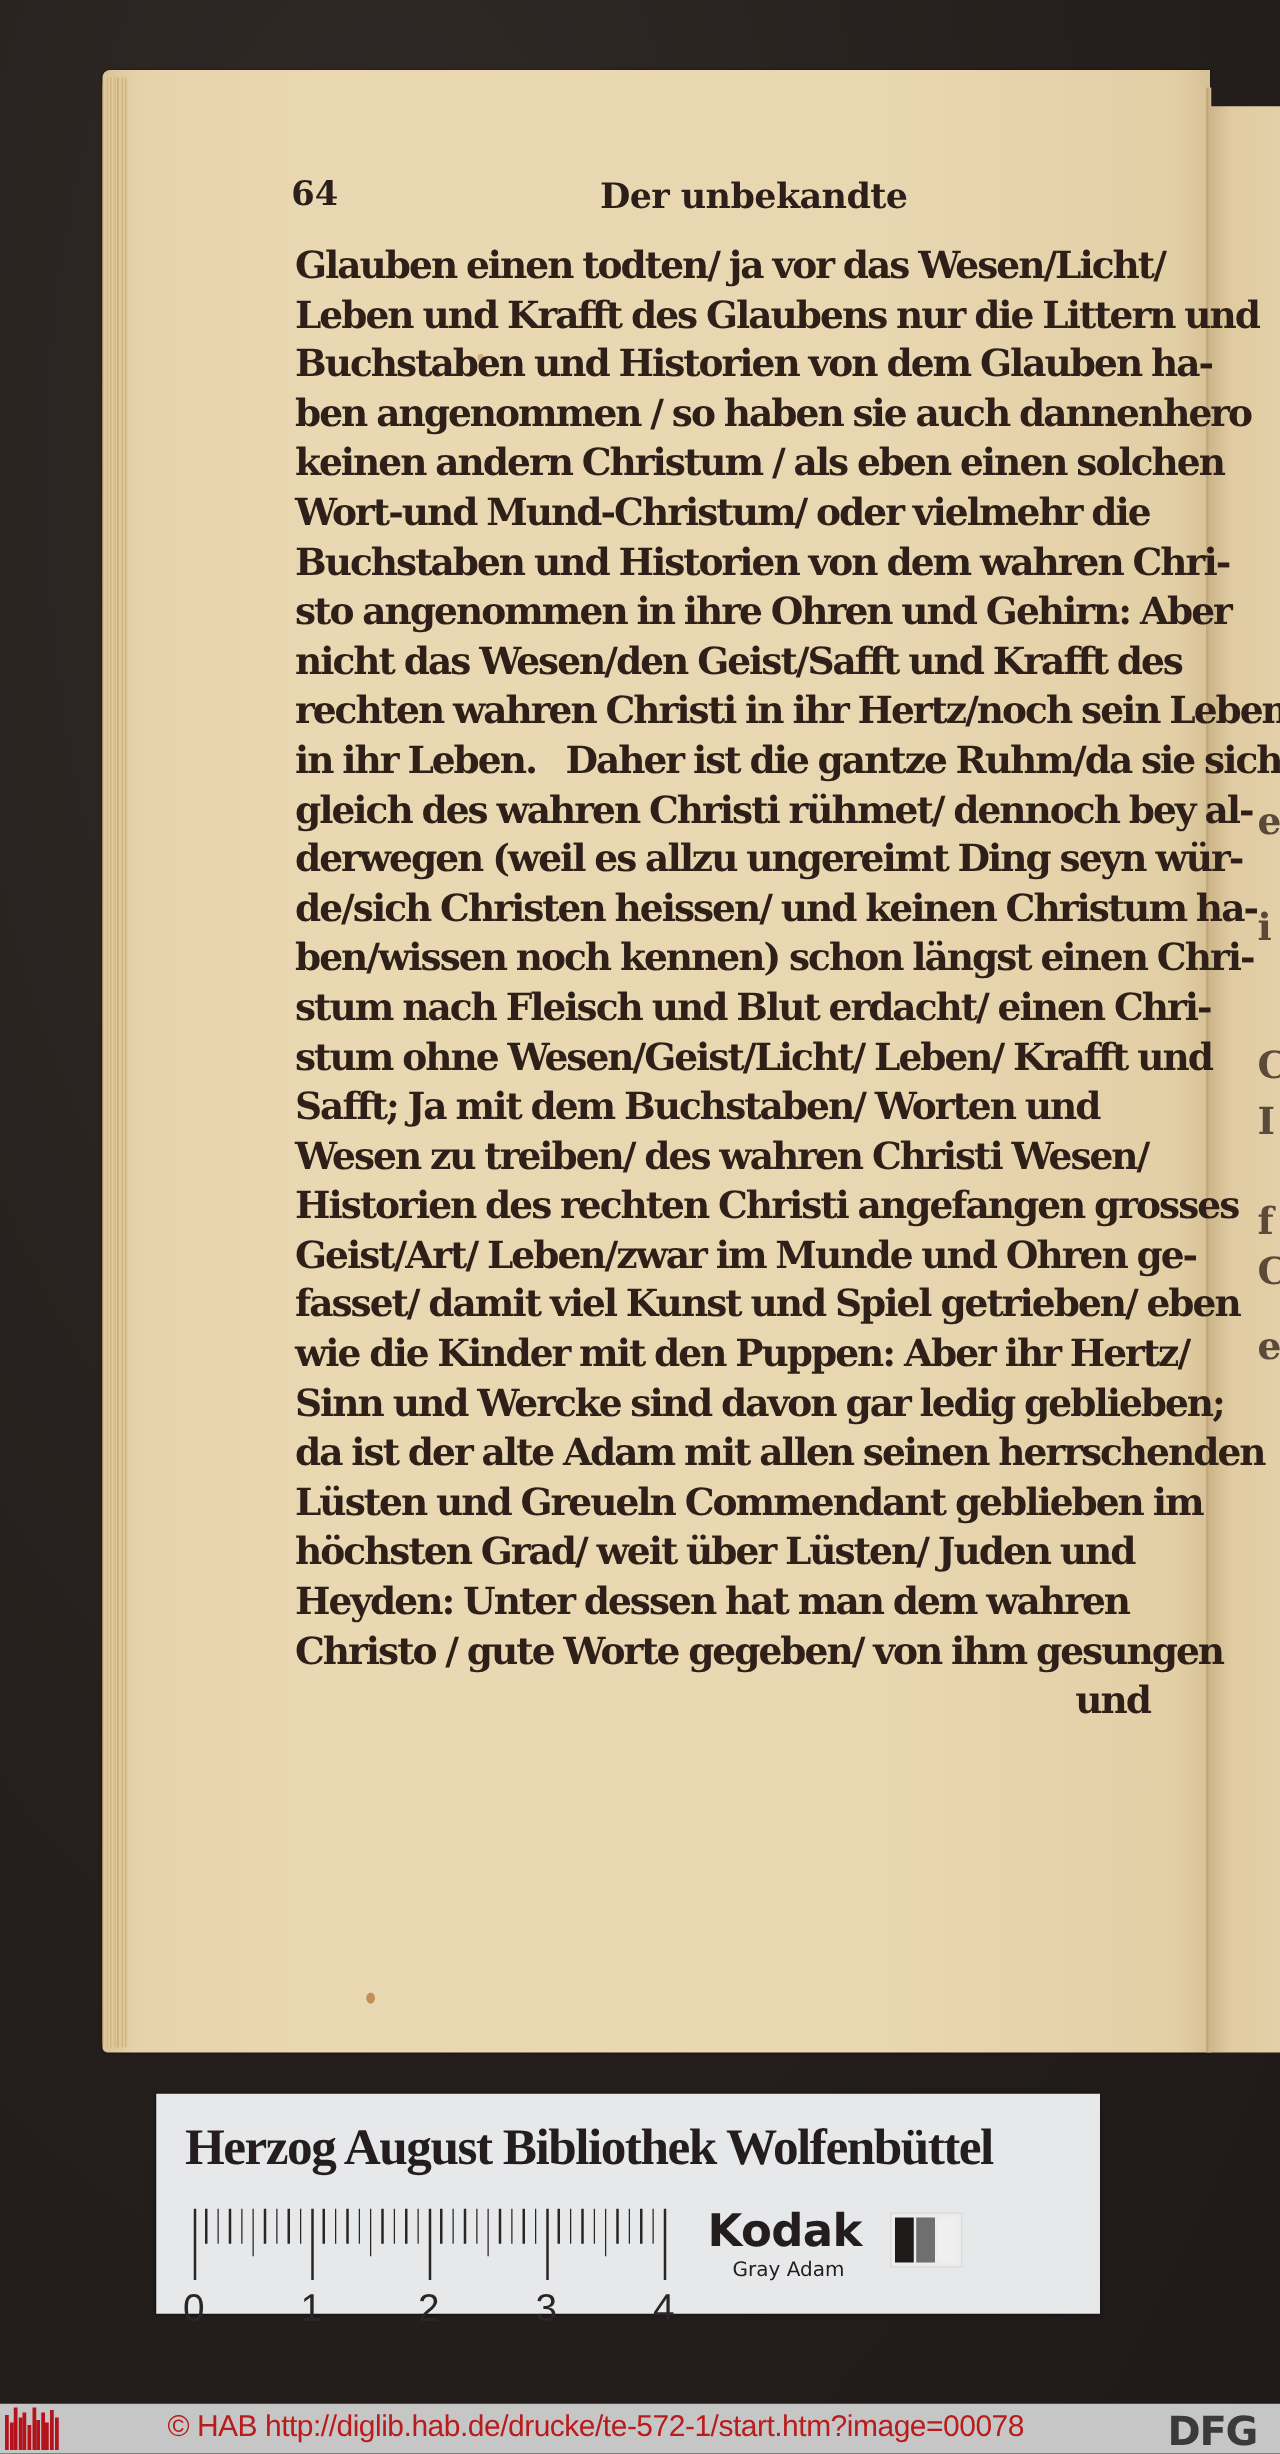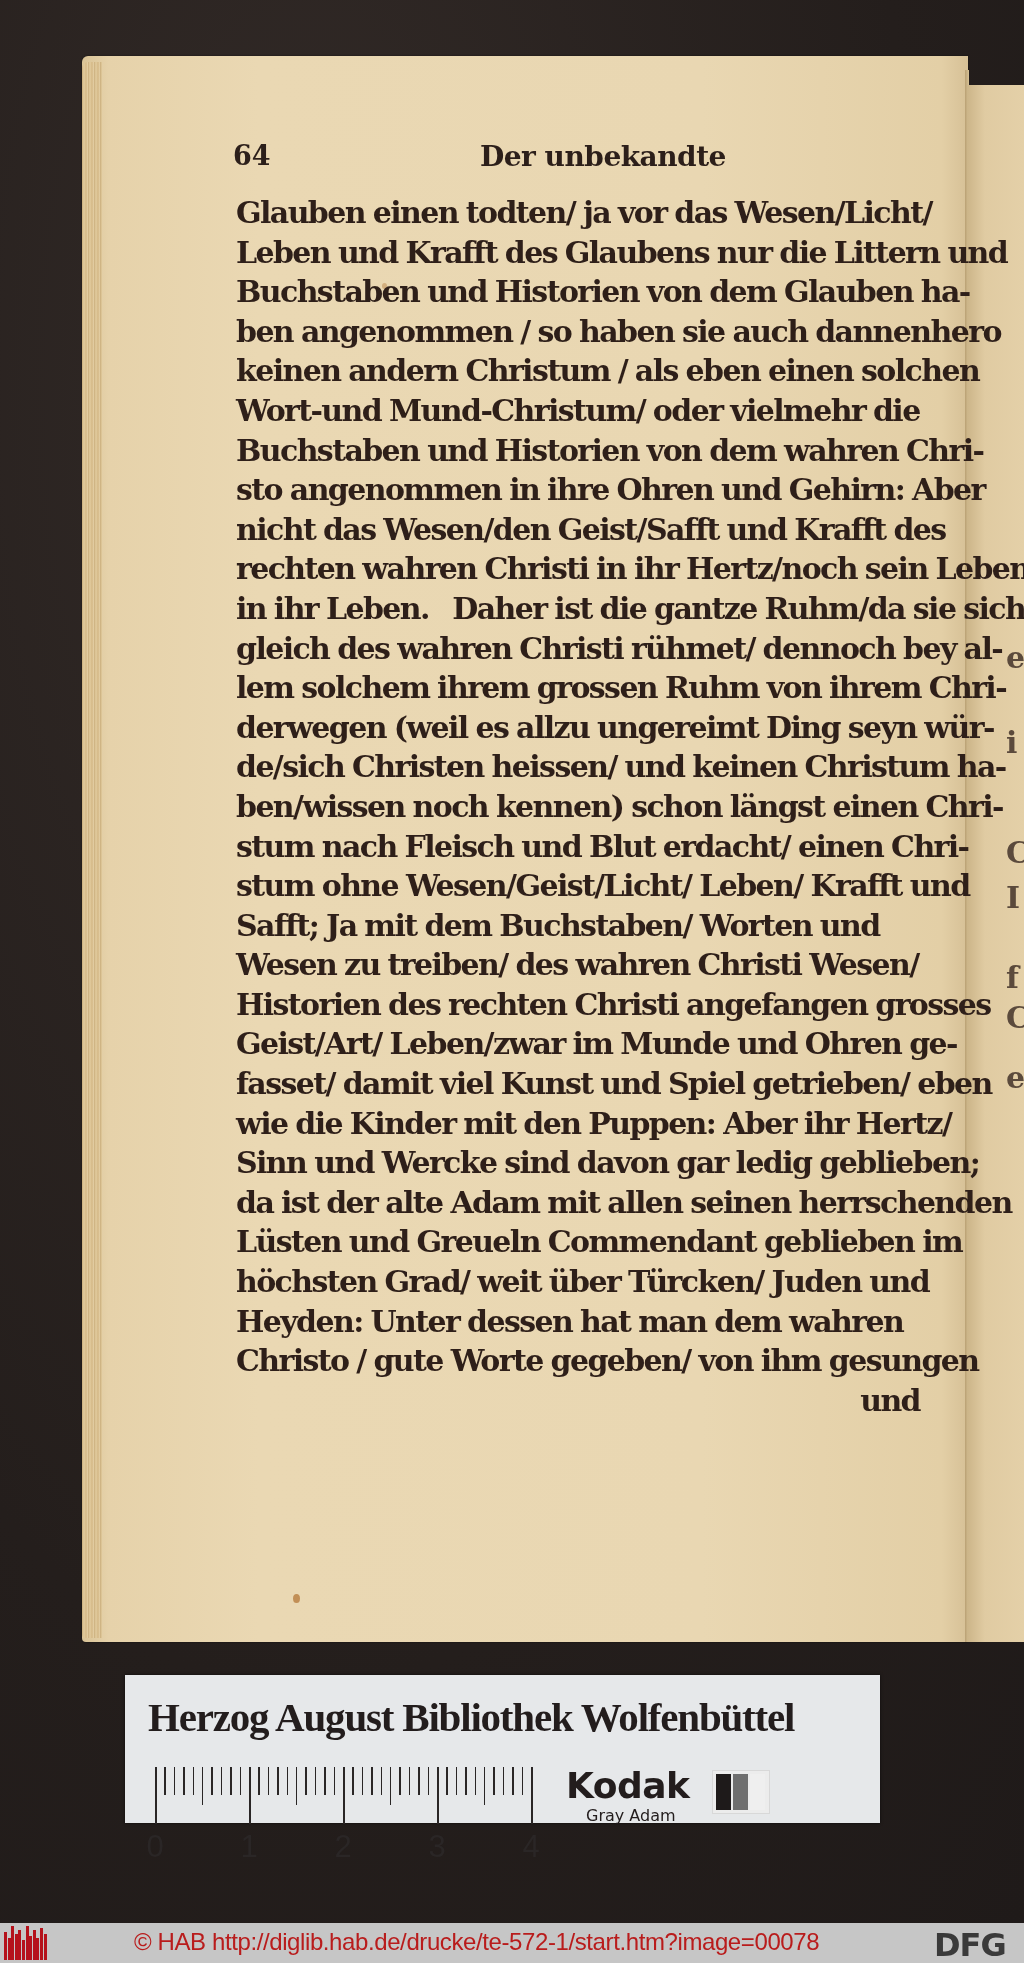--- a/index.html
+++ b/index.html
@@ -16,21 +16,21 @@
   .fold{position:absolute;left:965px;top:70px;width:4px;height:1572px;background:linear-gradient(90deg,#b9a073,#d8c397);}
   .frag{position:absolute;left:1006px;width:18px;font-family:"DejaVu Serif",serif;font-weight:bold;color:#3a2a22;font-size:30px;overflow:hidden;opacity:.8;}
   .running-head{position:absolute;top:140px;left:0;width:1024px;height:40px;}
   .page-number{position:absolute;left:233px;top:0;font-size:27px;font-weight:bold;color:#2c1f1a;font-family:"DejaVu Serif",serif;}
   .head-title{position:absolute;left:480px;top:0;font-size:28px;font-weight:bold;color:#2c1f1a;font-family:"DejaVu Serif",serif;letter-spacing:-0.5px;}
   .text-block{position:absolute;left:236px;top:193px;width:684px;}
   .line{height:39.6px;line-height:39.6px;font-size:30px;font-weight:bold;color:#2e1f19;white-space:nowrap;
      font-family:"DejaVu Serif",serif;letter-spacing:-1.6px;word-spacing:-1px;display:flex;justify-content:space-between;}
   .line span{display:inline-block;}
   .line.last{justify-content:flex-end;text-align:center;}
-  .card{position:absolute;left:125px;top:1675px;width:755px;height:148px;background:#e6e8ea;
+  .card{position:absolute;left:125px;top:1675px;width:755px;height:176px;background:#e6e8ea;
      box-shadow:0 0 3px rgba(0,0,0,.6);}
   .card-title{position:absolute;left:23px;top:18px;font-family:"Liberation Serif",serif;font-weight:bold;font-size:41px;color:#231d1d;letter-spacing:-1.2px;white-space:nowrap;}
   .ruler{position:absolute;left:30px;top:92px;width:376px;height:95px;}
   .tick{position:absolute;top:0;width:1.4px;background:#2a2626;}
   .ruler-num{position:absolute;top:62px;font-family:"Liberation Sans",sans-serif;font-size:31px;color:#2a2626;transform:translateX(-50%);}
   .kodak{position:absolute;left:441px;top:90px;font-family:"DejaVu Sans",sans-serif;font-weight:bold;font-size:36px;color:#231d1d;letter-spacing:-0.5px;}
   .grayscale-label{position:absolute;left:461px;top:131px;font-family:"DejaVu Sans",sans-serif;font-size:16px;color:#231d1d;}
   .swatch{position:absolute;left:587px;top:95px;width:56px;height:42px;background:#ececec;border:1px solid #d8d8d8;}
   .sw{position:absolute;top:3px;height:36px;width:15px;}
   .footer{position:absolute;left:0;top:1923px;width:1024px;height:40px;background:#c6c6c6;}
@@ -99,23 +99,20 @@
   <div class="line">
       <span>rechten wahren Christi in ihr Hertz/noch sein Leben</span>
     </div>
   <div class="line">
       <span style="white-space:pre">in ihr Leben.   Daher ist die gantze Ruhm/da sie sich</span>
     </div>
   <div class="line">
       <span>gleich des wahren Christi rühmet/ dennoch bey al-</span>
     </div>
   <div class="line">
-      <span>lem solchem ihrem grossen Ruhm von ihrem Chri-</span>
-    </div>
-  <div class="line">
       <span>derwegen (weil es allzu ungereimt Ding seyn wür-</span>
     </div>
   <div class="line">
       <span>de/sich Christen heissen/ und keinen Christum ha-</span>
     </div>
   <div class="line">
       <span>ben/wissen noch kennen) schon längst einen Chri-</span>
     </div>
   <div class="line">
       <span>stum nach Fleisch und Blut erdacht/ einen Chri-</span>
@@ -144,21 +141,21 @@
   <div class="line">
       <span>Sinn und Wercke sind davon gar ledig geblieben;</span>
     </div>
   <div class="line">
       <span>da ist der alte Adam mit allen seinen herrschenden</span>
     </div>
   <div class="line">
       <span>Lüsten und Greueln Commendant geblieben im</span>
     </div>
   <div class="line">
-      <span>höchsten Grad/ weit über Türcken/ Juden und</span>
+      <span>höchsten Grad/ weit über Lüsten/ Juden und</span>
     </div>
   <div class="line">
       <span>Heyden: Unter dessen hat man dem wahren</span>
     </div>
   <div class="line">
       <span>Christo / gute Worte gegeben/ von ihm gesungen</span>
     </div>
   <div class="line last">
       <span>und</span>
     </div>

